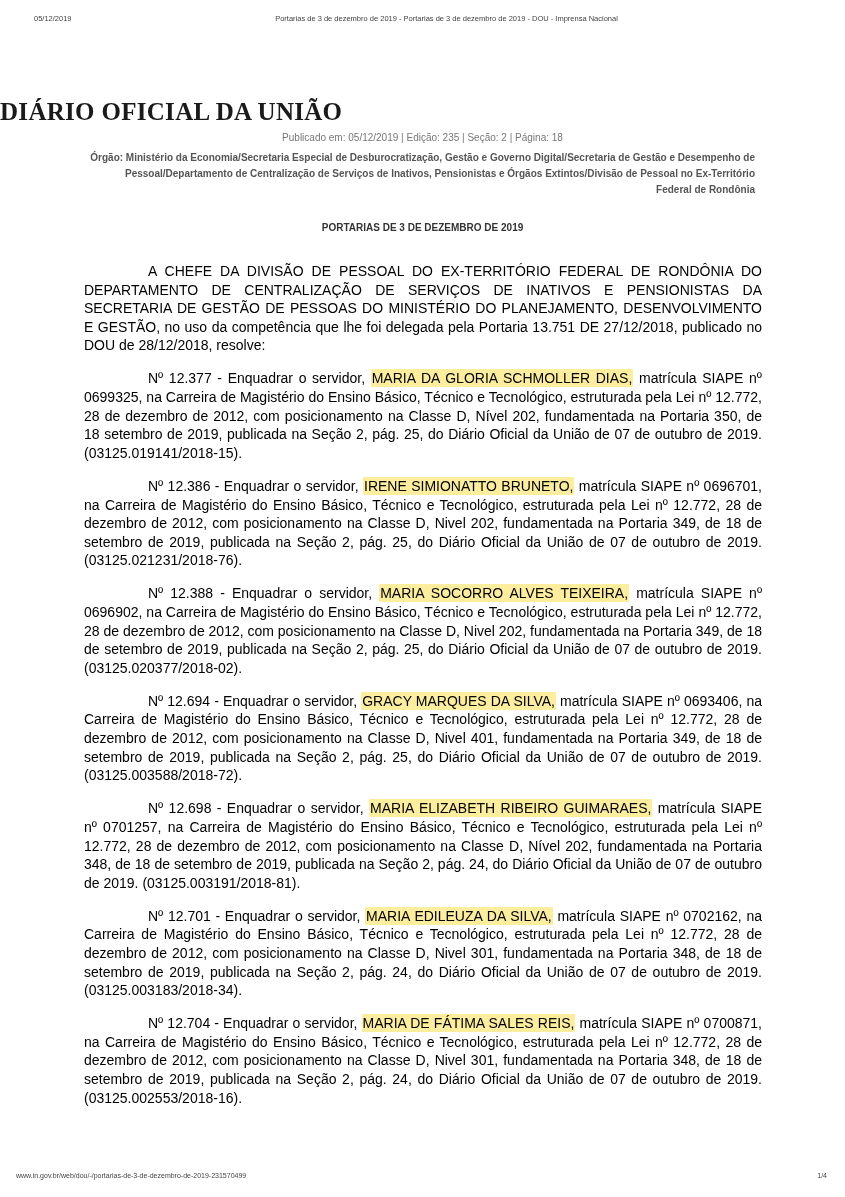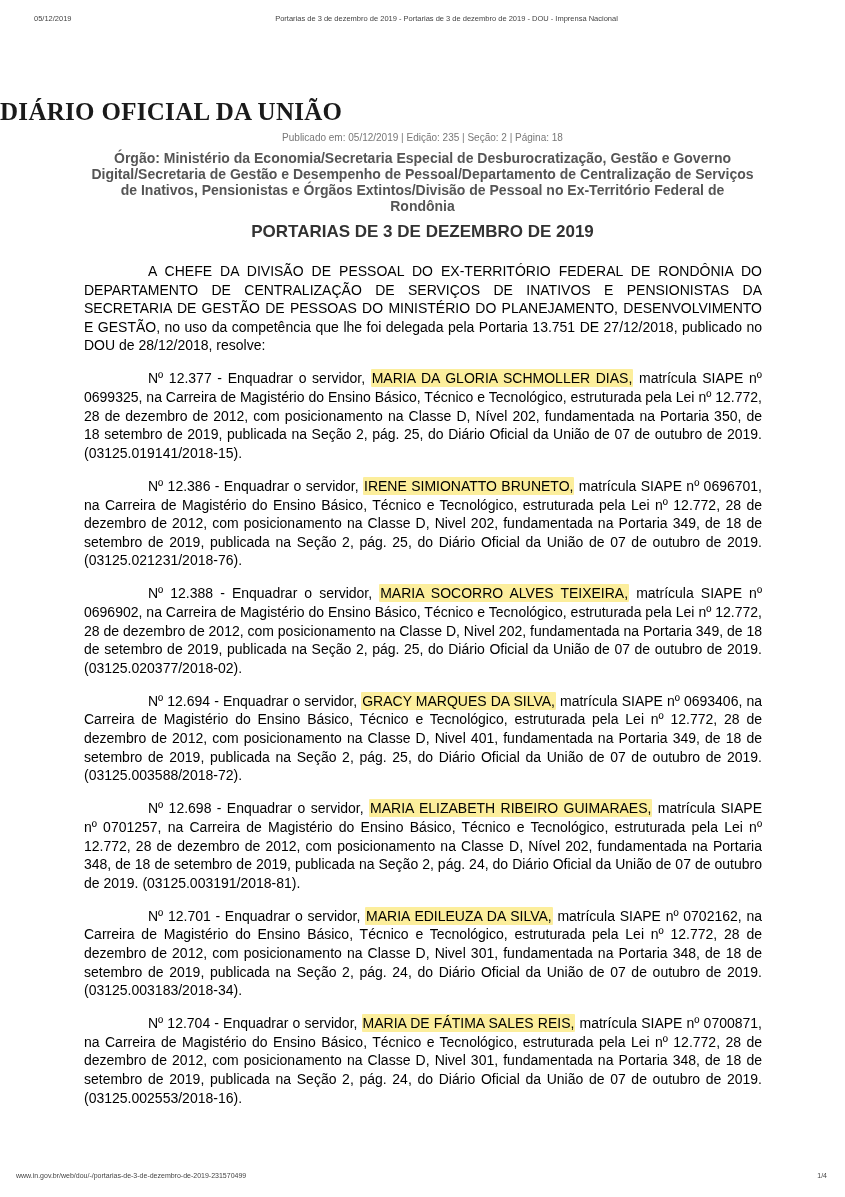--- a/index.html
+++ b/index.html
@@ -6,23 +6,23 @@
   body { width: 845px; height: 1197px; position: relative; overflow: hidden; font-family: "Liberation Sans", "DejaVu Sans", sans-serif; color: #2b2b2b; }
   .print-header { position: absolute; top: 14px; left: 0; width: 845px; height: 14px; font-size: 7.5px; color: #444; font-family: "Liberation Sans", sans-serif; }
   .print-header .date { position: absolute; left: 16px; padding-left: 18px; }
   .print-header .title { position: absolute; left: 0; right: 0; text-align: center; padding-left: 48px; }
   .print-footer { position: absolute; top: 1172px; left: 0; width: 845px; font-size: 7px; color: #444; font-family: "Liberation Sans", sans-serif; }
   .print-footer .url { position: absolute; left: 16px; }
   .print-footer .page { position: absolute; right: 18px; }
 
   .masthead { position: absolute; top: 98px; left: 0; width: 845px; text-align: left; font-family: "Liberation Serif", "DejaVu Serif", serif; font-weight: bold; font-size: 25px; color: #1a1a1a; letter-spacing: 0.3px; }
   .pubinfo { position: absolute; top: 132px; left: 0; width: 845px; text-align: center; font-size: 10px; color: #777; }
-  .orgao { position: absolute; top: 150px; left: 90px; width: 665px; text-align: center; font-size: 14px; line-height: 16px; color: #555; font-weight: bold; }
+  .orgao { position: absolute; top: 150px; left: 90px; width: 665px; text-align: right; font-size: 10px; line-height: 16px; color: #555; font-weight: bold; }
 
-  .doc-title { position: absolute; top: 222px; left: 0; width: 845px; text-align: center; font-size: 17px; font-weight: bold; color: #333; }
+  .doc-title { position: absolute; top: 222px; left: 0; width: 845px; text-align: center; font-size: 10px; font-weight: bold; color: #333; }
 
   .content { position: absolute; top: 262px; left: 84px; width: 678px; font-size: 14px; line-height: 18.6px; color: #000000; text-align: justify; }
   .content p { margin: 0 0 14.5px 0; text-indent: 64px; }
   .hl { background: #fcee9c; padding: 1px 1px; border-radius: 1px; }
 </style>
 </head>
 <body>
 
 <div class="print-header">
   <span class="date">05/12/2019</span>

